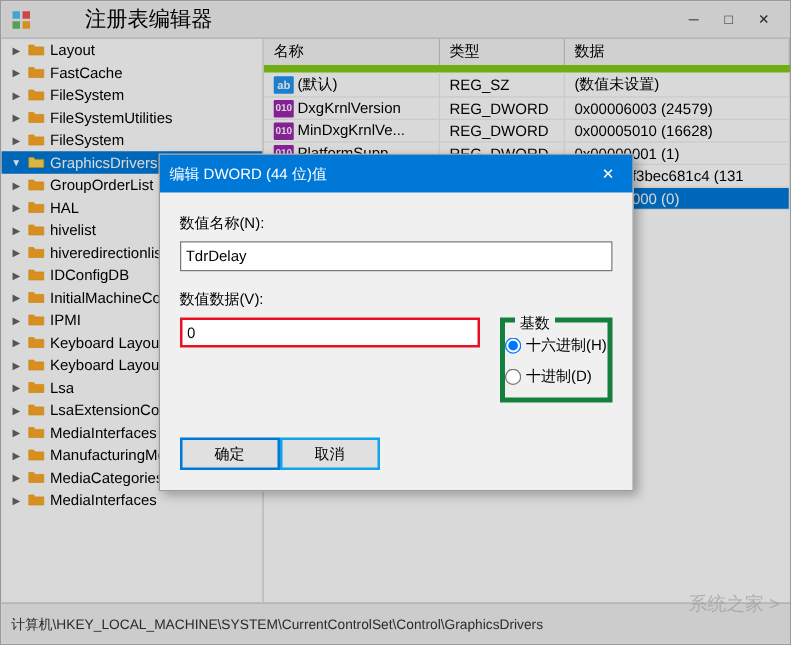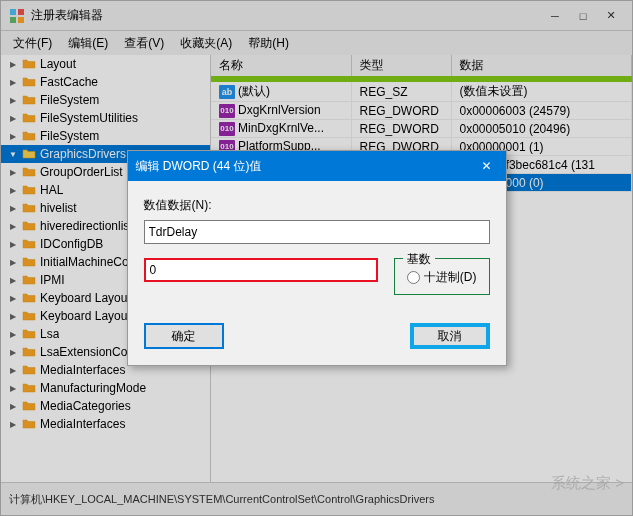--- a/index.html
+++ b/index.html
@@ -35,22 +35,23 @@
       flex-shrink: 0;
     }
     .title-bar-icon {
       width: 16px;
       height: 16px;
       margin-right: 6px;
       flex-shrink: 0;
     }
     .title-bar-text {
       flex: 1;
-      font-size: 12px;
+      font-size: 17px;
       color: #000;
+      margin-left: 37px;
     }
     .title-controls {
       display: flex;
       gap: 2px;
     }
     .title-btn {
       width: 26px;
       height: 22px;
       border: none;
       background: transparent;
@@ -270,39 +271,39 @@
       gap: 4px;
       font-size: 12px;
       cursor: pointer;
     }
     .radio-label input[type=radio] {
       cursor: pointer;
     }
 
     .dialog-buttons {
       display: flex;
-      justify-content: space-between;
-      gap: 12px;
+      justify-content: flex-start;
+      gap: 0;
       padding: 12px 16px 16px;
     }
     .dialog-btn {
       width: 80px;
       height: 26px;
       background: #e0e0e0;
-      border: 4px solid #0ea5e9;
+      border: 2px solid #0ea5e9;
       cursor: pointer;
       font-size: 12px;
       font-family: 'Microsoft YaHei', SimSun, sans-serif;
     }
     .dialog-btn.default { border: 2px solid #0078d7; }
 
     
     .radio-group-box {
-      border: 1px solid #15803d;
-      padding: 8px 12px;
+      border: 4px solid #15803d;
+      padding: 8px 0;
       position: relative;
     }
     .radio-group-legend {
       position: absolute;
       top: -8px;
       left: 8px;
       background: #f0f0f0;
       padding: 0 4px;
       font-size: 12px;
     }
@@ -332,27 +333,20 @@
       </svg>
     </div>
     <span class="title-bar-text">注册表编辑器</span>
     <div class="title-controls">
       <button class="title-btn">─</button>
       <button class="title-btn">□</button>
       <button class="title-btn close">✕</button>
     </div>
   </div>
 
-  <div class="menu-bar">
-    <span class="menu-item">文件(F)</span>
-    <span class="menu-item">编辑(E)</span>
-    <span class="menu-item">查看(V)</span>
-    <span class="menu-item">收藏夹(A)</span>
-    <span class="menu-item">帮助(H)</span>
-  </div>
 
   <div class="content-area">
 
     <div class="tree-panel">
 
     <div class="tree-item">
           <span class="expand-icon" style="color: rgb(102, 102, 102);">▶</span>
           <span class="folder-icon">
             <svg class="folder-svg" viewBox="0 0 14 12">
               <path d="M1,2 L5,2 L6,3.5 L13,3.5 L13,10 L1,10 Z" fill="#ffa726" stroke="#e0a010" stroke-width="0.5"></path>
@@ -558,21 +552,21 @@
               <td>(数值未设置)</td>
             </tr>
             <tr>
               <td><span style="display:inline-block;width:16px;height:14px;background:#9c27b0;color:#fff;font-size:8px;font-weight:bold;text-align:center;line-height:14px;margin-right:3px;vertical-align:middle;border-radius:1px;">010</span>DxgKrnlVersion</td>
               <td>REG_DWORD</td>
               <td>0x00006003 (24579)</td>
             </tr>
             <tr>
               <td><span style="display:inline-block;width:16px;height:14px;background:#9c27b0;color:#fff;font-size:8px;font-weight:bold;text-align:center;line-height:14px;margin-right:3px;vertical-align:middle;border-radius:1px;">010</span>MinDxgKrnlVe...</td>
               <td>REG_DWORD</td>
-              <td>0x00005010 (20496)</td>
+              <td>0x00005010 (16628)</td>
             </tr>
             <tr>
               <td><span style="display:inline-block;width:16px;height:14px;background:#9c27b0;color:#fff;font-size:8px;font-weight:bold;text-align:center;line-height:14px;margin-right:3px;vertical-align:middle;border-radius:1px;">010</span>PlatformSupp...</td>
               <td>REG_DWORD</td>
               <td>0x00000001 (1)</td>
             </tr>
             <tr>
               <td><span style="display:inline-block;width:16px;height:14px;background:#9c27b0;color:#fff;font-size:8px;font-weight:bold;text-align:center;line-height:14px;margin-right:3px;vertical-align:middle;border-radius:1px;">010</span>RollingOver</td>
               <td>REG_QWORD</td>
               <td>0x1d2b7f3bec681c4 (131</td>
@@ -593,31 +587,36 @@
 
   <div class="dialog-overlay">
     <div class="dialog">
 
       <div class="dialog-title-bar">
         <span class="dialog-title-text">编辑 DWORD (44 位)值</span>
         <button class="dialog-close-btn">✕</button>
       </div>
 
       <div class="dialog-body">
-        <div class="dialog-label">数值数据(N):</div>
+        <div class="dialog-label">数值名称(N):</div>
         <input class="dialog-input" type="text" readonly="" value="TdrDelay" style="">
 
+        <div class="dialog-label">数值数据(V):</div>
         <div class="dialog-value-row">
           <div class="dialog-value-input-wrap">
             <input class="dialog-value-input" type="text" value="0" style="">
           </div>
           <div class="radio-group-box">
             <span class="radio-group-legend">基数</span>
             <div class="dialog-radios">
               <label class="radio-label">
+                <input type="radio" name="base" checked="" style="">
+                <span>十六进制(H)</span>
+              </label>
+              <label class="radio-label">
                 <input type="radio" name="base" style="">
                 <span>十进制(D)</span>
               </label>
             </div>
           </div>
         </div>
       </div>
 
       <div class="dialog-buttons">
         <button class="dialog-btn default">确定</button>

